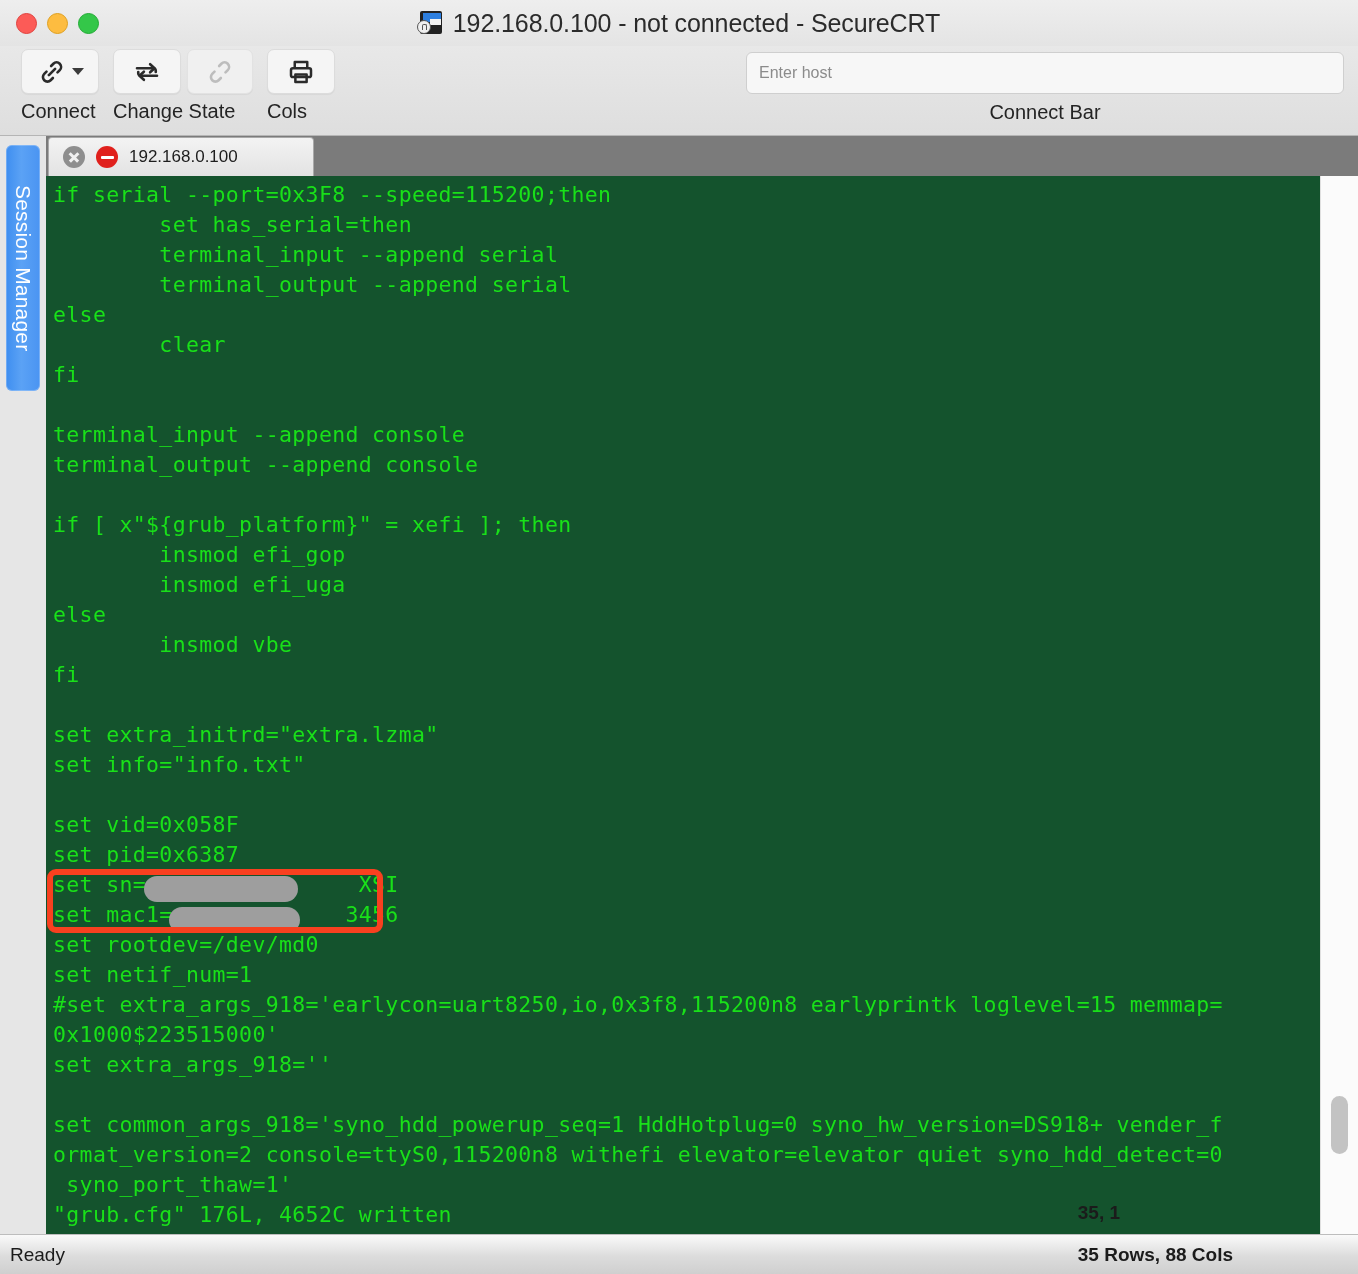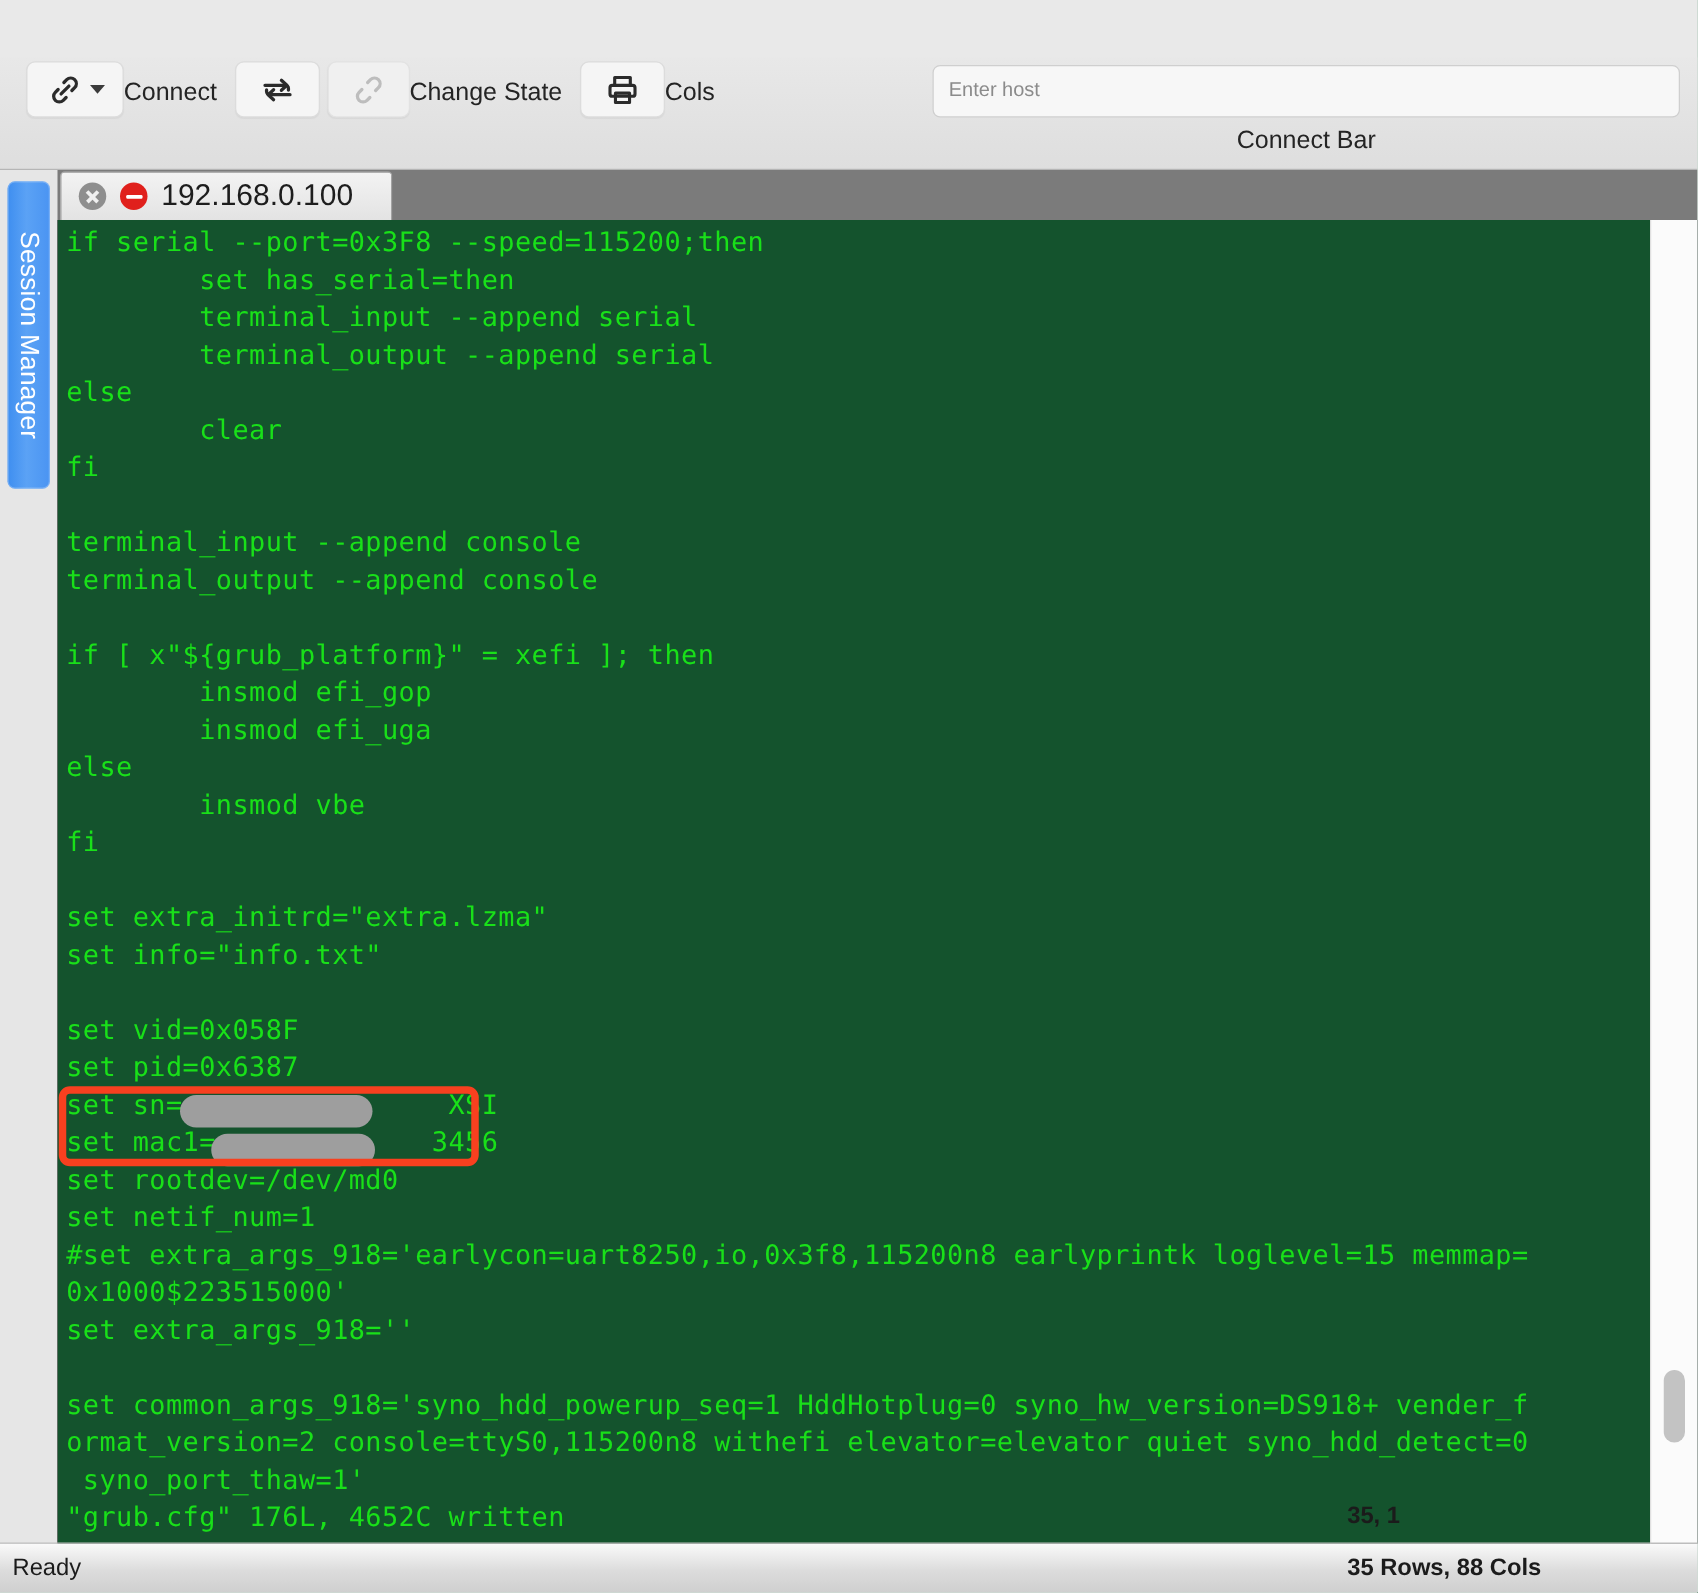--- a/index.html
+++ b/index.html
@@ -115,21 +115,22 @@
     border-bottom: 1px solid #b5b5b5;
   }
   .tb-group {
     position: absolute;
     left: 14px; top: 3px;
     display: flex;
     align-items: flex-start;
   }
   .tb-item {
     display: flex;
-    align-items: center;
+    flex-direction: column;
+    align-items: flex-start;
     padding: 0 7px;
   }
   .tb-btn {
     height: 45px;
     border-radius: 7px;
     background: #f5f5f5;
     border: 1px solid #dcdcdc;
     display: flex;
     align-items: center;
     justify-content: center;
@@ -239,21 +240,21 @@
   }
   .tab-status:after {
     content: "";
     position: absolute;
     left: 4.5px; top: 9.5px;
     width: 13px; height: 3px;
     background: #ffffff;
     border-radius: 1px;
   }
   .tab-title {
-    font-size: 24px;
+    font-size: 17px;
     color: #1d1d1d;
     white-space: nowrap;
   }
 
   
   .sm-tab {
     position: absolute;
     left: 6px; top: 145px;
     width: 34px;
     height: 246px;
@@ -372,20 +373,36 @@
     white-space: nowrap;
     flex-direction: column;
   }
   .sb-right span { font-weight: bold; }
 </style>
 </head>
 <body>
 
 <div id="app">
 
+  <div class="titlebar">
+    <div class="traffic">
+      <div class="tl-dot tl-red"></div>
+      <div class="tl-dot tl-amber"></div>
+      <div class="tl-dot tl-green"></div>
+    </div>
+    <div class="title-center">
+      <div class="title-icon">
+        <div class="ti-sq"></div>
+        <div class="ti-blue"></div>
+        <div class="ti-wht"></div>
+        <div class="ti-lock"></div>
+      </div>
+      <div class="title-text">192.168.0.100 - not connected - SecureCRT</div>
+    </div>
+  </div>
 
   <div class="toolbar">
     <div class="tb-group">
 
       <div class="tb-item">
         <div class="tb-btn wide">
           <span>
             <svg class="svgicon" width="30" height="30" viewBox="0 0 24 24" fill="none" stroke="#2b2b2b" stroke-width="2.1" stroke-linecap="round">
               <path d="M9.5 14.5l5-5"></path>
               <path d="M11.3 7.2l1.8-1.8a3.6 3.6 0 0 1 5.1 5.1l-1.8 1.8"></path>

